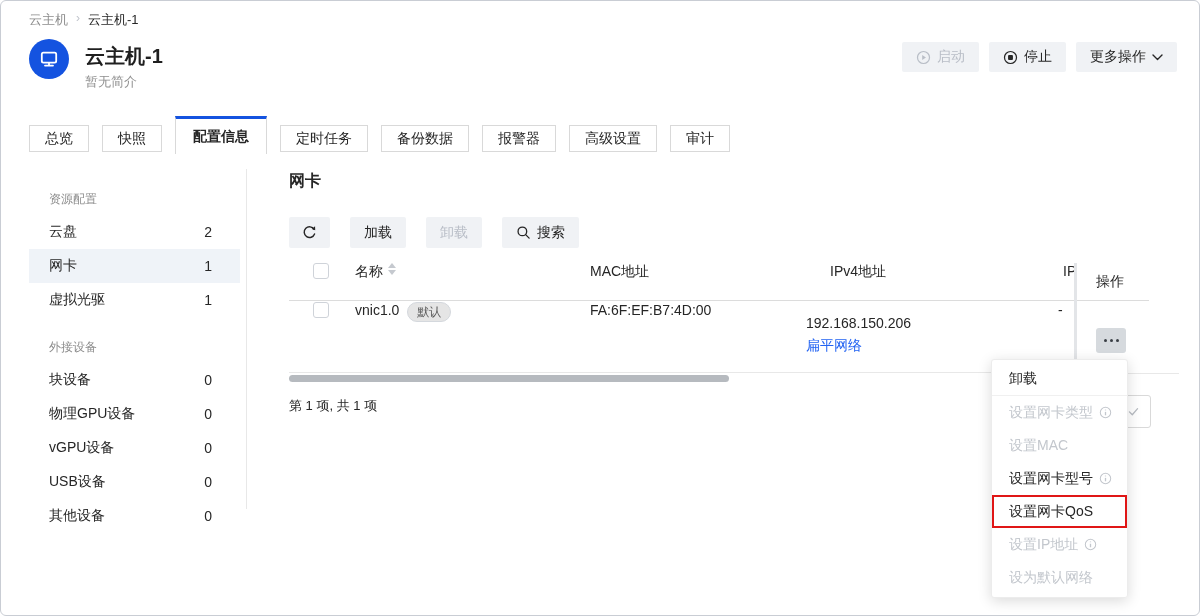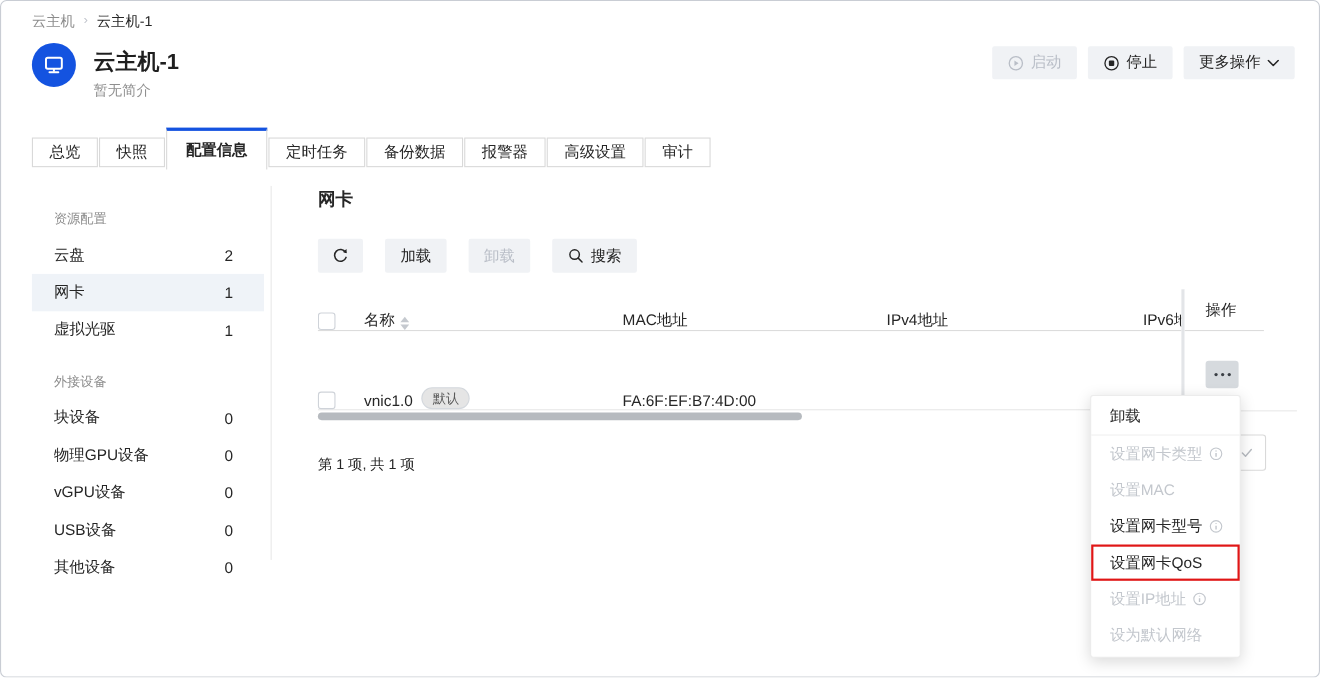--- a/index.html
+++ b/index.html
@@ -20,21 +20,21 @@
              background:#1453e0; display:flex; align-items:center; justify-content:center; }
   .page-title { position:absolute; left:84px; top:42px; font-size:20px; font-weight:700; color:#1f1f1f; }
   .page-subtitle { position:absolute; left:84px; top:72px; font-size:13px; color:#8f8f8f; }
   .header-actions { position:absolute; right:22px; top:41px; display:flex; gap:10px; }
   .btn { height:30px; background:#f0f2f5; border:none; border-radius:2px; padding:0 14px;
          display:inline-flex; align-items:center; gap:6px; font-size:14px; color:#262626; cursor:pointer;
          font-family:inherit; }
   .btn.disabled { color:#b9bec7; cursor:default; }
   .btn svg { flex:none; }
   
-  .tabs { position:absolute; left:28px; top:115px; height:38px; display:flex; align-items:flex-end; gap:1px; }
+  .tabs { position:absolute; left:28px; top:115px; height:38px; display:flex; align-items:flex-end; gap:13px; }
   .tab { height:27px; margin-bottom:2px; padding:0 15px; border:1px solid #d9d9d9; background:#fff;
          display:flex; align-items:center; font-size:14px; color:#262626; cursor:pointer; }
   .tab.active { height:38px; margin-bottom:0; padding:0 17px; border-top:3px solid #1453e0;
                 border-bottom:none; font-weight:700; }
   
   .side-divider { position:absolute; left:245px; top:168px; width:1px; height:340px; background:#e8e8e8; }
   .sidebar { position:absolute; left:28px; top:182px; width:211px; }
   .side-section-title { height:32px; display:flex; align-items:center; padding-left:20px;
                         font-size:12px; color:#8c8c8c; }
   .side-item { height:34px; display:flex; align-items:center; justify-content:space-between;
@@ -42,22 +42,22 @@
   .side-item.selected { background:#eff3f8; }
   .side-gap { height:14px; }
   
   .main-title { position:absolute; left:288px; top:170px; font-size:16px; font-weight:700; }
   .toolbar { position:absolute; left:288px; top:216px; display:flex; gap:20px; }
   .toolbar .btn { height:31px; }
   .icon-btn { padding:0 13px; }
   
   .thead { position:absolute; left:288px; top:262px; width:785px; height:38px;
            border-bottom:1px solid #dcdcdc; overflow:hidden; }
-  .thead .cell, .trow .cell { position:absolute; top:0; height:100%; display:flex; align-items:flex-end;
-           font-size:14px; color:#262626; }
+  .thead .cell, .trow .cell { position:absolute; top:0; height:100%; display:flex; align-items:flex-start;
+           font-size:14px; color:#262626;margin-left:24px; }
   .th { font-weight:500; }
   .checkbox { width:16px; height:16px; border:1px solid #cfd3d9; border-radius:3px; background:#fff; cursor:pointer; }
   .sort { display:inline-flex; flex-direction:column; gap:2px; margin-left:5px; }
   .sort i { display:block; width:0; height:0; border-left:4px solid transparent; border-right:4px solid transparent; }
   .sort .up   { border-bottom:5px solid #c5c9cf; }
   .sort .down { border-top:5px solid #c5c9cf; }
   .trow { position:absolute; left:288px; top:301px; width:785px; height:71px;
           border-bottom:1px solid #e8e8e8; overflow:visible; }
   .badge { display:inline-flex; align-items:center; height:20px; padding:0 9px; margin-left:8px;
            border:1px solid #d4d8dd; border-radius:10px; font-size:12px; color:#595959; background:#e5e5e5; }
@@ -69,21 +69,21 @@
   .ops-header { height:38px; width:72px; border-bottom:1px solid #dcdcdc; display:flex; align-items:center;
                 padding-left:19px; font-weight:500; }
   .ops-row-border { position:absolute; left:0; bottom:0; width:102px; height:1px; background:#e8e8e8; }
   .more-btn { position:absolute; left:19px; top:65px; width:30px; height:25px; background:#d6dade;
               border:none; border-radius:3px; display:flex; align-items:center; justify-content:center;
               gap:3px; cursor:pointer; }
   .more-btn i { width:3px; height:3px; border-radius:50%; background:#3a3f45; display:block; }
   
   .hscroll-thumb { position:absolute; left:288px; top:374px; width:440px; height:7px; border-radius:4px;
                    background:#b6babf; cursor:pointer; }
-  .pagination { position:absolute; left:288px; top:396px; font-size:13px; color:#262626;margin-top:16px; }
+  .pagination { position:absolute; left:288px; top:396px; font-size:13px; color:#262626; }
   
   .confirm-box { position:absolute; left:1114px; top:394px; width:36px; height:33px; background:#fff;
                  border:1px solid #d9d9d9; border-radius:3px; display:flex; align-items:center;
                  justify-content:center; z-index:5; }
   
   .ctx-menu { position:absolute; left:990px; top:358px; width:137px; background:#fff; z-index:10;
               border:1px solid #ececec; border-radius:3px; padding:3px 0;
               box-shadow:0 3px 14px rgba(0,0,0,0.15); }
   .menu-item { height:33px; display:flex; align-items:center; gap:6px; padding-left:17px;
                font-size:14px; color:#262626; cursor:pointer; position:relative; }
@@ -238,20 +238,24 @@
 
   <div class="trow">
     <div class="cell" style="left:0;">
         <span class="checkbox"></span>
       </div>
     <div class="cell" style="left:42px;">
       <span>vnic1.0</span>
       <span class="badge">默认</span>
     </div>
     <div class="cell" style="left:277px;">FA:6F:EF:B7:4D:00</div>
+    <div class="ip-block">
+      <div>192.168.150.206</div>
+      <div class="net-link">扁平网络</div>
+    </div>
     <div class="cell" style="left:745px;">-</div>
   </div>
 
   <div class="col-divider"></div>
 
   <div class="ops-col">
     <div class="ops-header">操作</div>
     <button class="more-btn">
       <i></i>
         <i></i>

